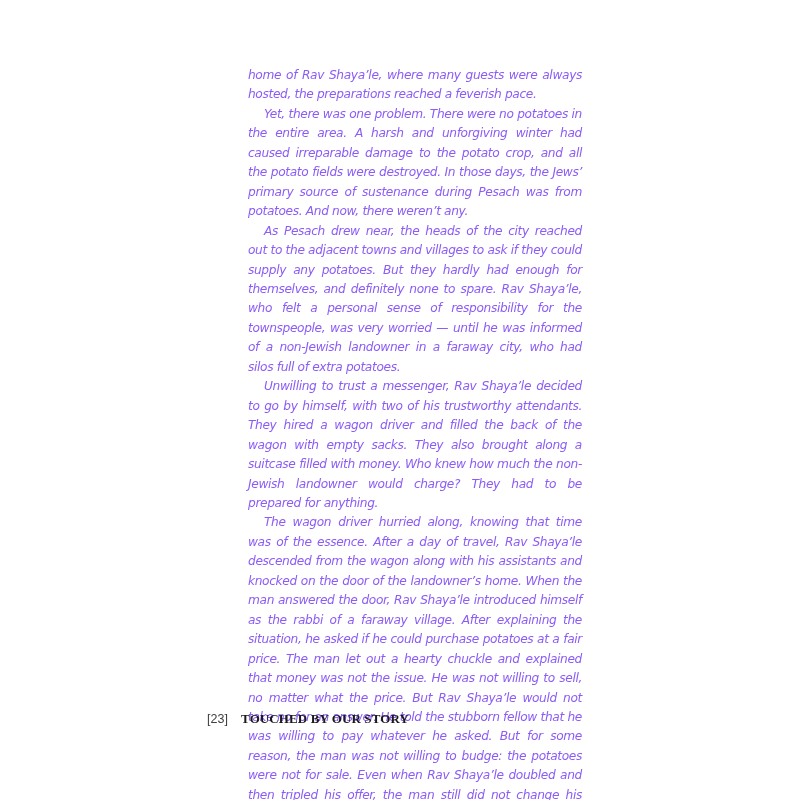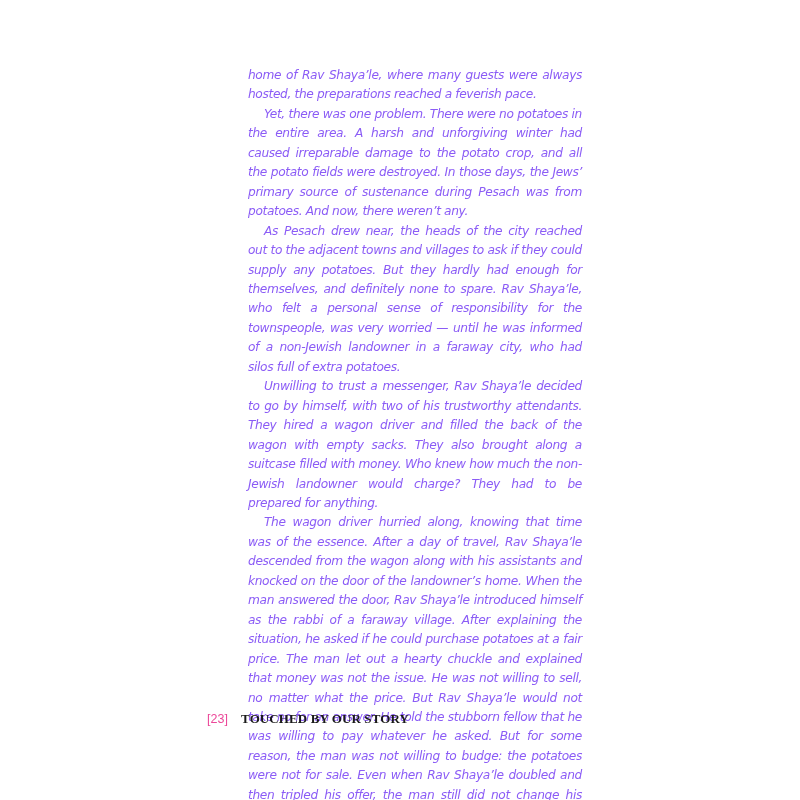--- a/index.html
+++ b/index.html
@@ -16,21 +16,21 @@
     text-indent:16px;
     letter-spacing:-0.35px;
     word-spacing:0px;
   }
   .para.first { text-indent:0; }
   .footer {
     position:absolute; left:207px; top:711px;
     font-family:"Liberation Serif", serif;
     font-size:13px; color:#1a1a1a; white-space:nowrap;
   }
-  .folio { color:#ec4899; margin-right:10px; font-family:"Liberation Sans", sans-serif; font-size:12.5px; }
+  .folio { color:#404040; margin-right:10px; font-family:"Liberation Sans", sans-serif; font-size:12.5px; }
   .running-title { font-weight:bold; letter-spacing:0.1px; }
 </style>
 </head>
 <body>
 
 <div class="page">
   <p class="para first">home of Rav Shaya’le, where many guests were always hosted, the preparations reached a feverish pace.</p>
   <p class="para">Yet, there was one problem. There were no potatoes in the entire area. A harsh and unforgiving winter had caused irreparable damage to the potato crop, and all the potato fields were destroyed. In those days, the Jews’ primary source of sustenance during Pesach was from potatoes. And now, there weren’t any.</p>
   <p class="para">As Pesach drew near, the heads of the city reached out to the adjacent towns and villages to ask if they could supply any potatoes. But they hardly had enough for themselves, and definitely none to spare. Rav Shaya’le, who felt a personal sense of responsibility for the townspeople, was very worried — until he was informed of a non-Jewish landowner in a faraway city, who had silos full of extra potatoes.</p>
   <p class="para">Unwilling to trust a messenger, Rav Shaya’le decided to go by himself, with two of his trustworthy attendants. They hired a wagon driver and filled the back of the wagon with empty sacks. They also brought along a suitcase filled with money. Who knew how much the non-Jewish landowner would charge? They had to be prepared for anything.</p>

